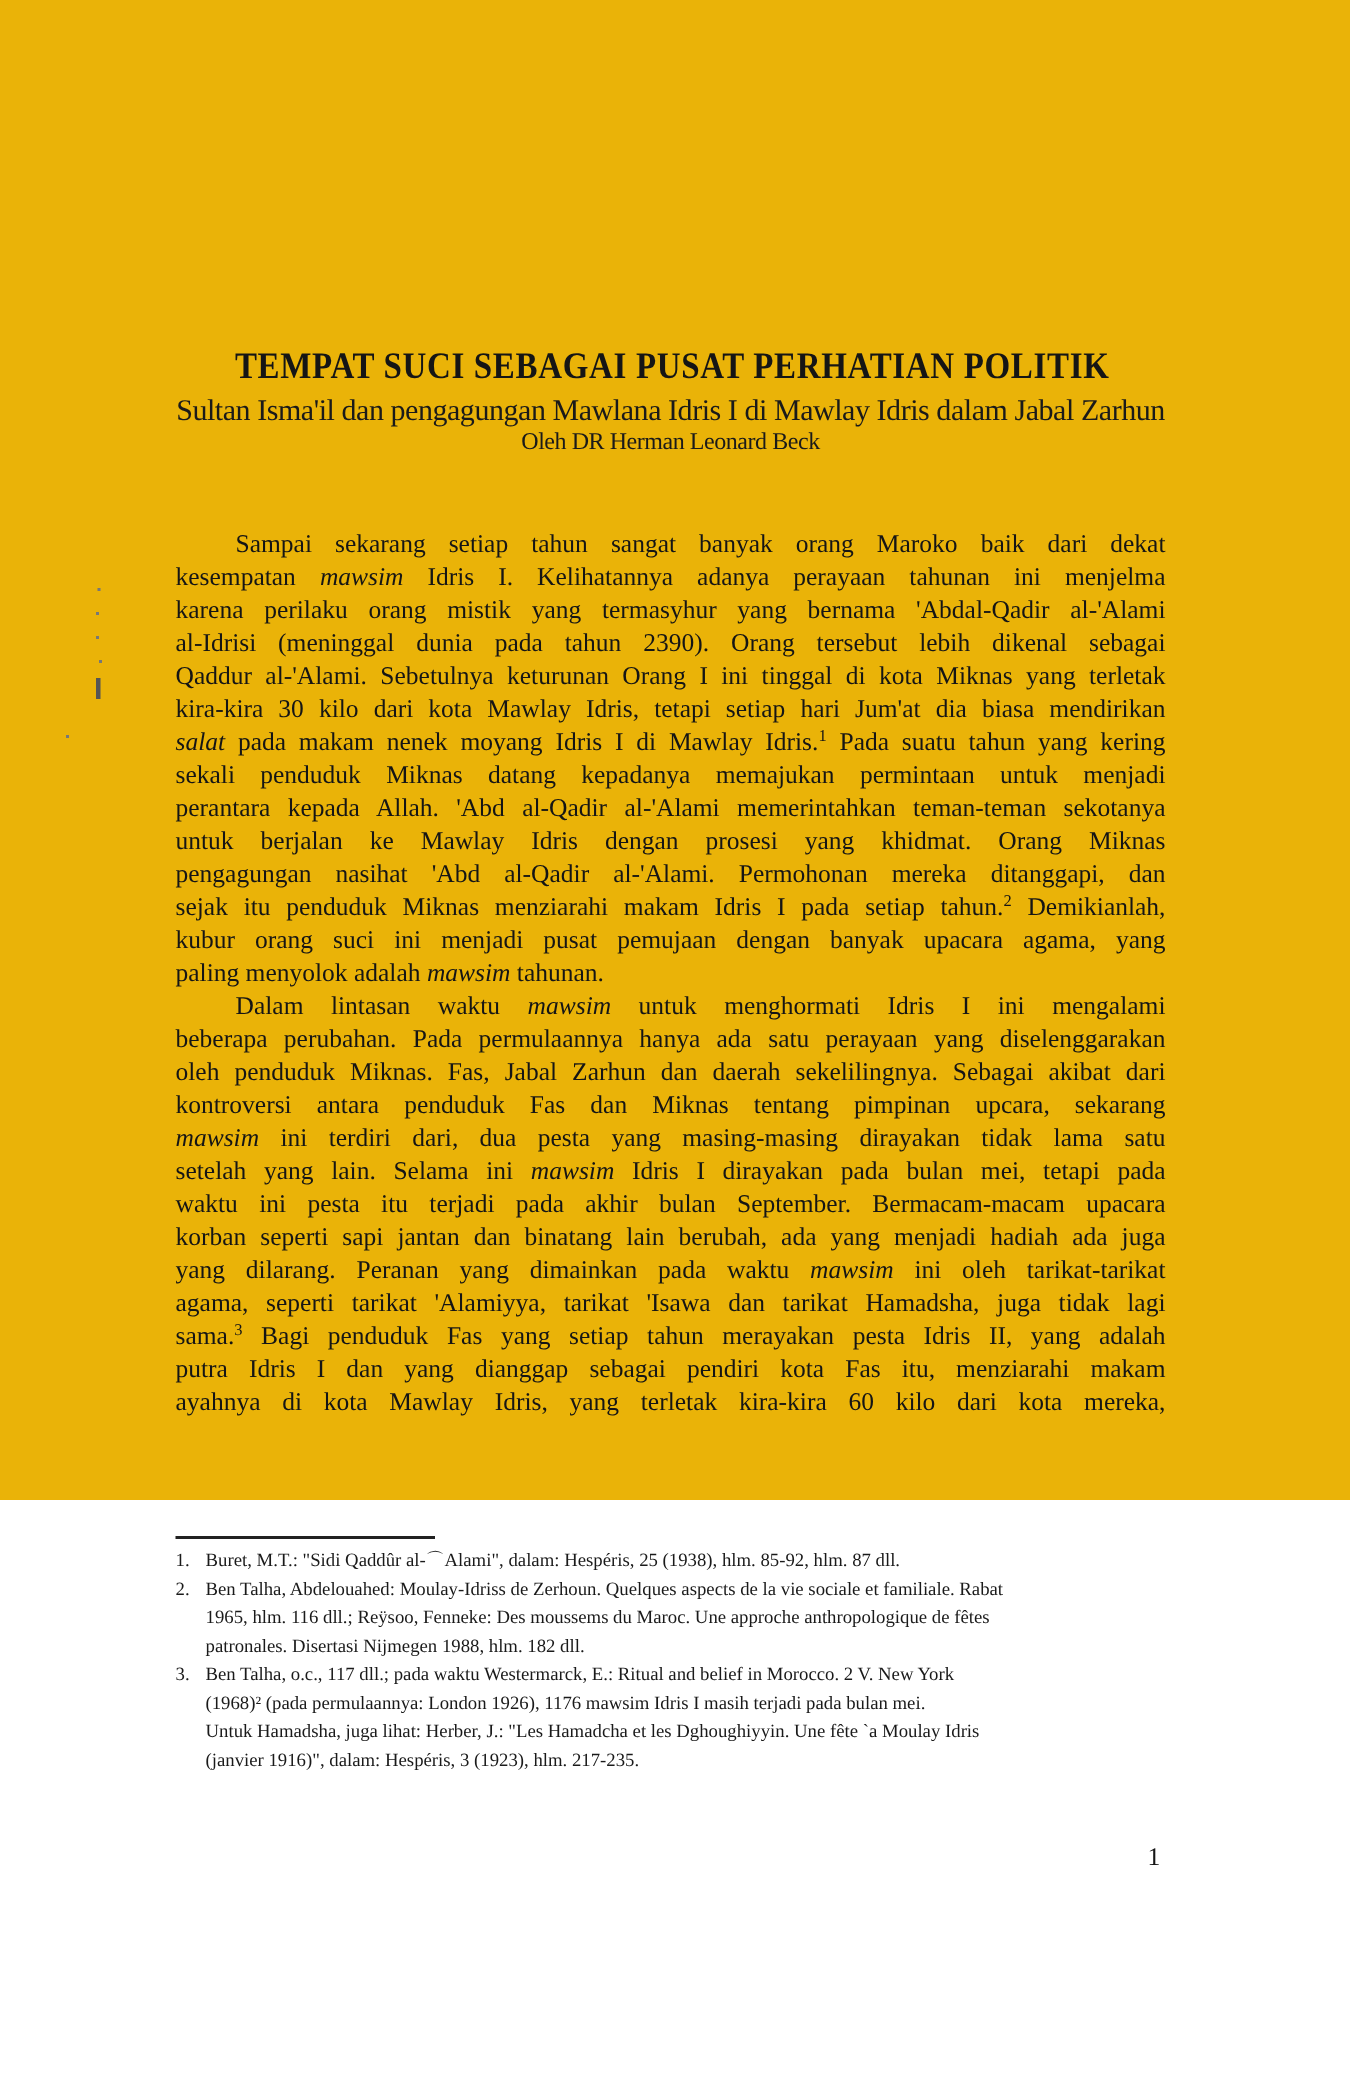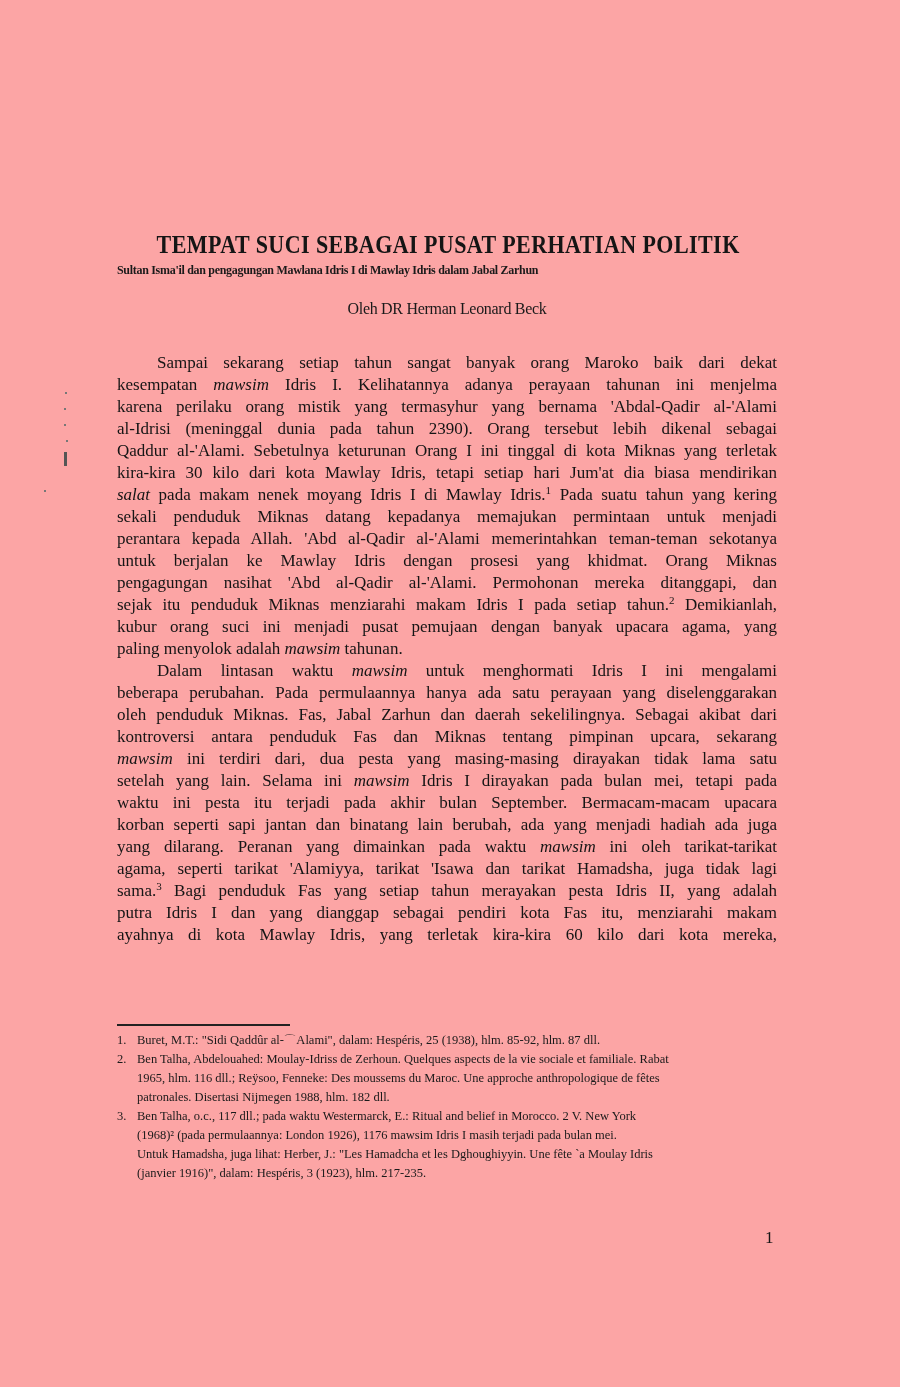--- a/index.html
+++ b/index.html
@@ -1,30 +1,30 @@
 <!DOCTYPE html>
 <html><head>
 <meta charset="utf-8">
 <style>
   html, body { margin: 0; padding: 0; background: #ffffff; }
   body { width: 900px; height: 1387px; position: relative; overflow: hidden; color: #111; }
-  .page { position: absolute; left: 0; top: 0; width: 900px; height: 1387px; background: #fca5a5; }
+  .page { position: absolute; left: 0; top: 0; width: 900px; height: 1000px; background: #eab308; }
   .title {
     position: absolute; left: 117px; width: 660px; top: 231px;
     text-align: center; font-family: "Liberation Serif", serif; font-weight: bold;
     font-size: 25px; letter-spacing: 0.5px; transform: scaleX(0.88); transform-origin: center;
     color: #151515; white-space: nowrap;
   }
   .subtitle {
     position: absolute; left: 117px; width: 660px; top: 263px;
-    text-align: left; font-family: "Liberation Serif", serif; font-size: 12px;
-    color: #1a1a1a; white-space: nowrap; letter-spacing: -0.3px; font-weight: bold;
+    text-align: center; font-family: "Liberation Serif", serif; font-size: 20px;
+    color: #1a1a1a; white-space: nowrap; letter-spacing: -0.3px;
   }
   .author {
-    position: absolute; left: 117px; width: 660px; top: 300px;
+    position: absolute; left: 117px; width: 660px; top: 286px;
     text-align: center; font-family: "Liberation Serif", serif; font-size: 16px;
     color: #1a1a1a; letter-spacing: -0.3px;
   }
   .body-text {
     position: absolute; left: 117px; width: 660px; top: 334px;
     font-family: "Liberation Serif", serif; font-size: 17px; line-height: 22px;
     color: #151515; text-align: justify; margin-top: 18px;
   }
   .body-text .line { display: block; text-align: justify; text-align-last: justify; white-space: nowrap; }
   .body-text .line.last { text-align-last: left; }

